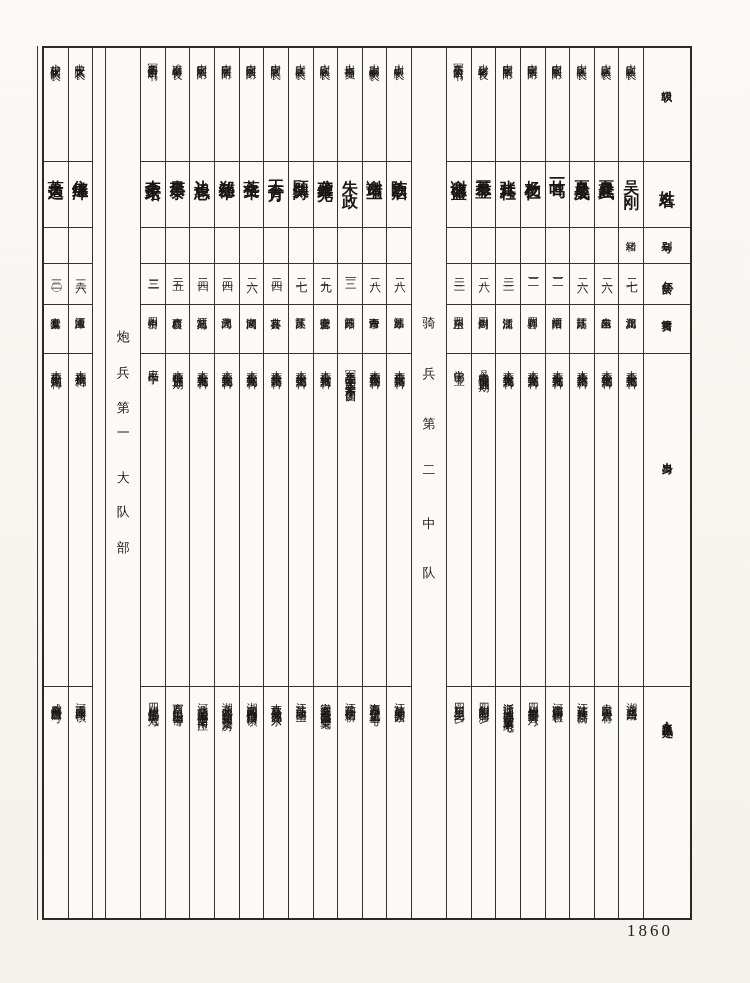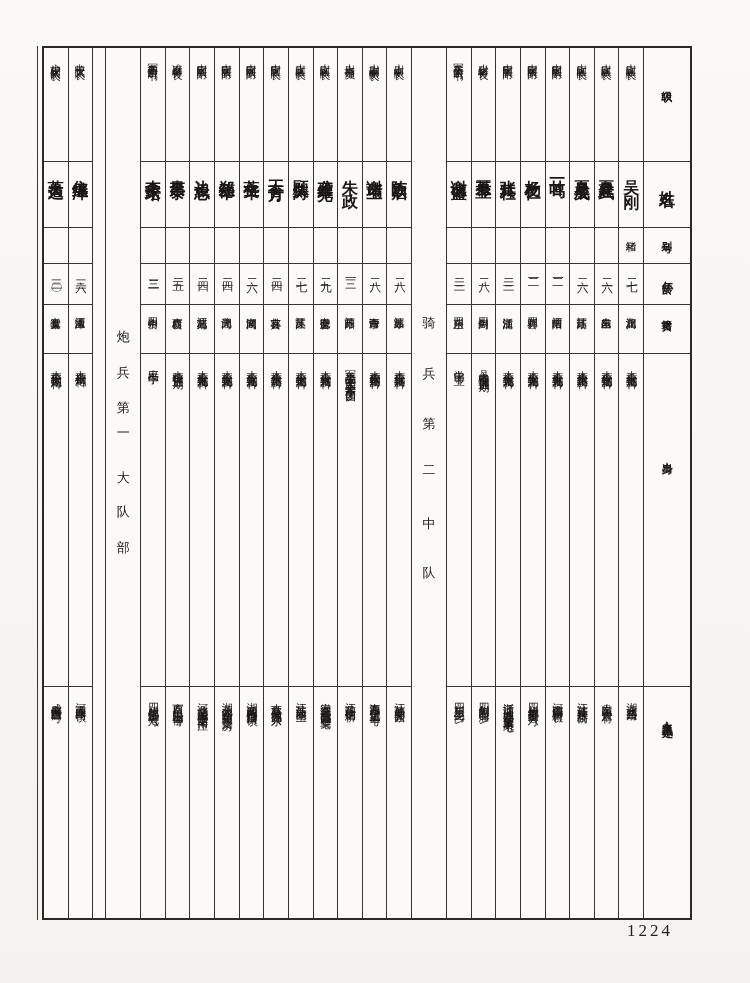--- a/index.html
+++ b/index.html
@@ -610,14 +610,14 @@
         </div>
         <div class="cell background">
           <span class="vtext">本校十三期炮科</span>
         </div>
         <div class="cell address">
           <span class="vtext">成都金河街四二号</span>
         </div>
       </div>
     </div>
 
-  <div class="page-number">1224</div>
+  <div class="page-number">1860</div>
 </div>
 
 </body></html>

